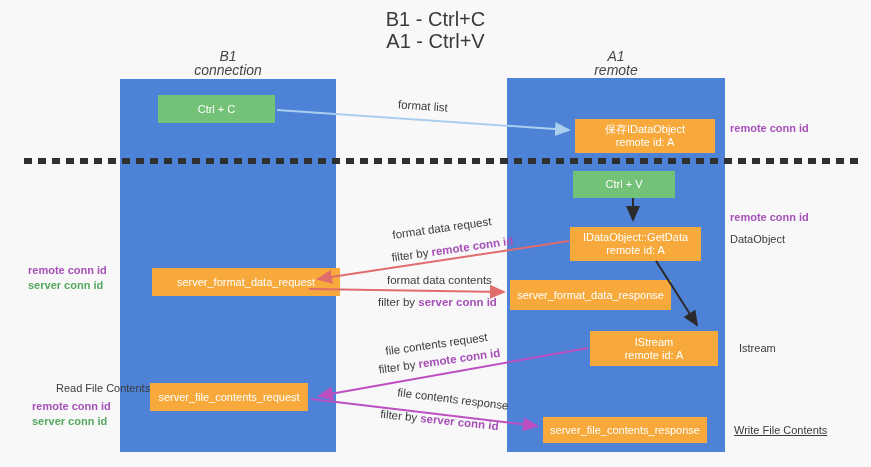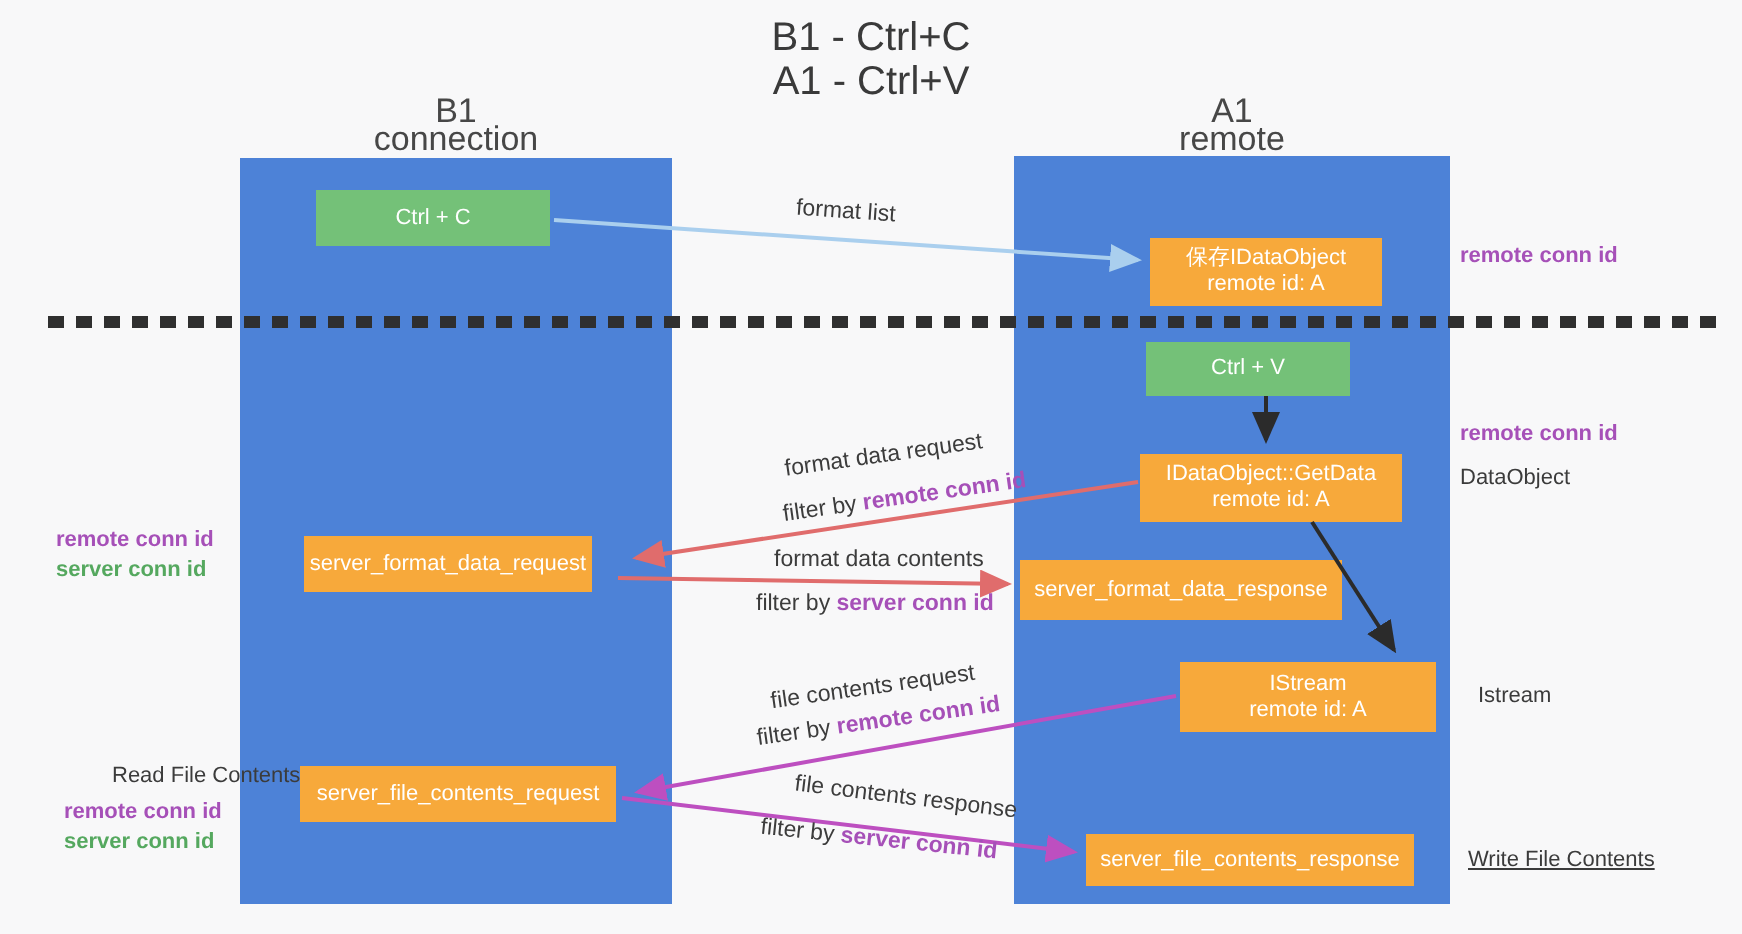--- a/index.html
+++ b/index.html
@@ -8,21 +8,21 @@
     background:#f8f8f9;
     font-family:"Liberation Sans","DejaVu Sans",sans-serif;
     color:#3b3b3b;
   }
   .abs{position:absolute;}
   .title{
     top:8px;left:0;width:871px;text-align:center;
     font-size:20px;line-height:22px;color:#3a3a3a;
   }
   .colheader{
-    top:49px;text-align:center;font-size:17px;line-height:14px;color:#474747;
+    top:49px;text-align:center;font-size:14px;line-height:14px;color:#474747;font-style:italic;
   }
   .col{
     background:#4d82d7;
   }
   .dashline{
     top:158px;left:24px;width:838px;height:6px;
     background:repeating-linear-gradient(90deg,#2f2f2f 0 8px,transparent 8px 14px);
   }
   .box{
     display:flex;flex-direction:column;align-items:center;justify-content:center;
@@ -56,35 +56,35 @@
 
 <div class="abs col" style="left:120px;top:79px;width:216px;height:373px;"></div>
 <div class="abs col" style="left:507px;top:78px;width:218px;height:374px;"></div>
 
 <div class="abs dashline"></div>
 
 <div class="abs box green" style="left:158px;top:95px;width:117px;height:28px;align-items:center;">
   <div>Ctrl + C</div>
 </div>
 
-<div class="abs box orange" style="left:575px;top:119px;width:116px;height:34px;">
+<div class="abs box orange" style="left:575px;top:119px;width:140px;height:34px;">
   <div>保存IDataObject</div>
   <div>remote id: A</div>
 </div>
 
 <div class="abs box green" style="left:573px;top:171px;width:102px;height:27px;">
   <div>Ctrl + V</div>
 </div>
 
 <div class="abs box orange" style="left:570px;top:227px;width:131px;height:34px;">
   <div>IDataObject::GetData</div>
   <div>remote id: A</div>
 </div>
 
-<div class="abs box orange" style="left:152px;top:268px;width:144px;height:28px;">
+<div class="abs box orange" style="left:152px;top:268px;width:188px;height:28px;">
   <div>server_format_data_request</div>
 </div>
 
 <div class="abs box orange" style="left:510px;top:280px;width:161px;height:30px;">
   <div>server_format_data_response</div>
 </div>
 
 <div class="abs box orange" style="left:590px;top:331px;width:128px;height:35px;">
   <div>IStream</div>
   <div>remote id: A</div>

